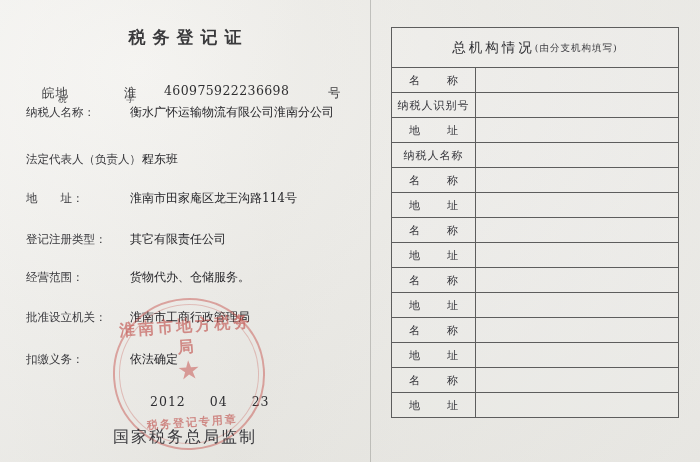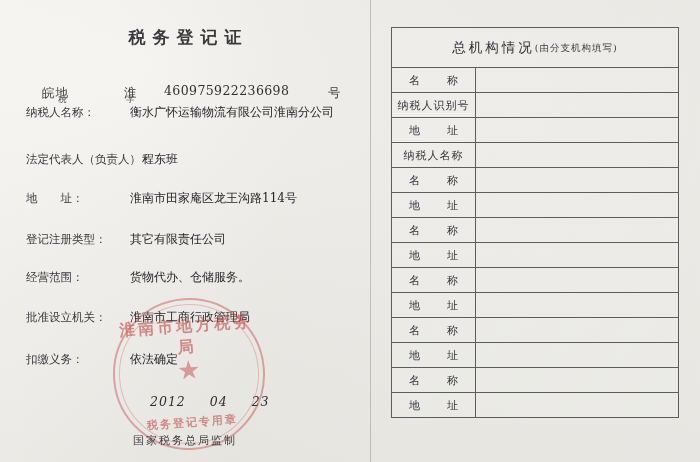--- a/index.html
+++ b/index.html
@@ -145,30 +145,30 @@
 
   .date-line {
     position: absolute;
     left: 150px;
     top: 394px;
     font-family: "DejaVu Serif", "Liberation Serif", serif;
     font-size: 12.5px;
     color: #2d2d31;
     letter-spacing: 1px;
   }
-  .date-line .seg { display: inline-block; font-style: italic; }
+  .date-line .seg { display: inline-block; }
   .date-line .gap { display: inline-block; width: 14px; }
 
   .footer-line {
     position: absolute;
     left: 0; right: 0;
     bottom: 14px;
     text-align: center;
     font-family: "DejaVu Serif", "Liberation Serif", serif;
-    font-size: 11px;
+    font-size: 16px;
     letter-spacing: 2px;
     color: #3a3a3e;
   }
 
   
   .stamp {
     position: absolute;
     left: 113px;
     top: 298px;
     width: 148px;

